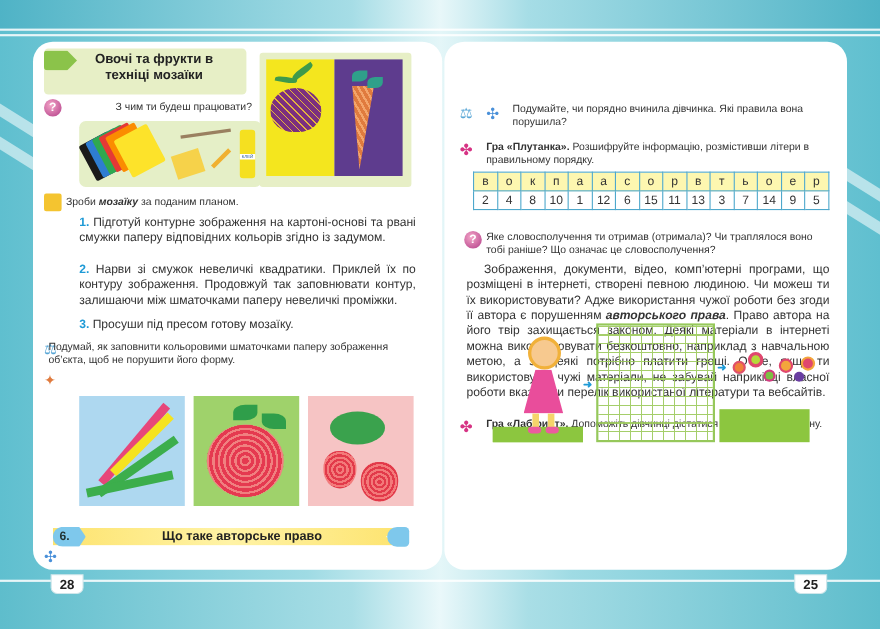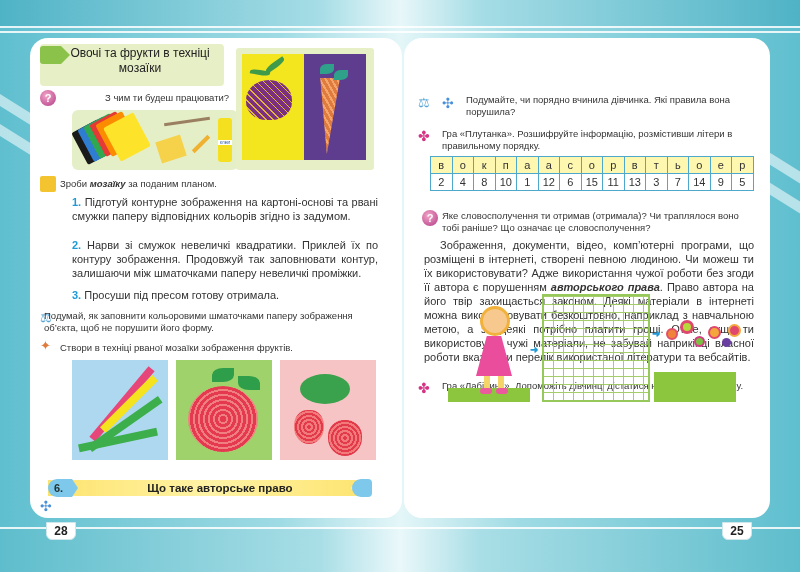--- a/index.html
+++ b/index.html
@@ -30,21 +30,21 @@
     position: absolute; left: 10px; top: 6px; width: 184px; height: 42px;
     background: #e7efc6; border-radius: 4px;
   }
   .title-tab {
     position: absolute; left: 10px; top: 8px; width: 30px; height: 18px;
     background: #8bc34a; clip-path: polygon(0 0, 70% 0, 100% 50%, 70% 100%, 0 100%);
     border-radius: 3px 0 0 3px;
   }
   .title-text {
     position: absolute; left: 40px; top: 8px; width: 140px;
-    font-size: 12px; font-weight: normal; text-align: center; line-height: 15px; color: #222;
+    font-size: 12px; font-weight: bold; text-align: center; line-height: 15px; color: #222;
   }
   .icon-circle {
     position: absolute; width: 16px; height: 16px; border-radius: 50%;
     background: radial-gradient(circle at 40% 35%, #f4a6c8, #b03a86);
     color: #fff; font-size: 11px; font-weight: bold; text-align: center; line-height: 16px;
   }
   .txt { position: absolute; font-size: 9.5px; line-height: 12px; color: #333; }
   .body-txt { position: absolute; font-size: 11px; line-height: 14px; color: #333; text-align: justify; }
   .materials {
     position: absolute; left: 42px; top: 72px; width: 166px; height: 60px;
@@ -92,21 +92,21 @@
       repeating-linear-gradient(0deg, transparent 0 7px, #9cc95a 7px 8px),
       repeating-linear-gradient(90deg, transparent 0 9px, #9cc95a 9px 10px);
     opacity: 0.9;
   }
   .grass { position: absolute; background: #8cc63f; }
   .flower { position: absolute; border-radius: 50%; }
   .girl-dress { position: absolute; background: #e94d9b; clip-path: polygon(30% 0, 70% 0, 100% 100%, 0 100%); }
   .girl-head { position: absolute; border-radius: 50%; background: #f7c98f; border: 3px solid #f1b13a; }
   .arrow { position: absolute; color: #1e9ad6; font-size: 10px; font-weight: bold; }
   .bold-it { font-weight: bold; font-style: italic; }
-  .bold { font-weight: normal; }
+  .bold { font-weight: bold; }
   .puzzle-icon { position: absolute; width: 16px; height: 16px; font-size: 14px; line-height: 16px; }
   .scale-icon { position: absolute; width: 18px; height: 14px; font-size: 13px; color: #5aa7d6; line-height: 14px; }
 </style>
 </head>
 <body>
 
 <div class="top-band"></div>
 <div class="stripe" style="top:26px"></div>
 <div class="stripe" style="top:31px"></div>
 <div class="diag" style="left:-20px; top:120px"></div>
@@ -155,28 +155,27 @@
     <span>Зроби </span><span class="bold-it">мозаїку</span><span> за поданим планом.</span>
   </div>
 
   <div class="body-txt" style="left:42px; top:157px; width:306px;">
     <span class="num">1.</span> <span>Підготуй контурне зображення на картоні-основі та рвані смужки паперу відповідних кольорів згідно із задумом.</span>
   </div>
   <div class="body-txt" style="left:42px; top:200px; width:306px;">
     <span class="num">2.</span> <span>Нарви зі смужок невеличкі квадратики. Приклей їх по контуру зображення. Продовжуй так заповнювати контур, залишаючи між шматочками паперу невеличкі проміжки.</span>
   </div>
   <div class="body-txt" style="left:42px; top:250px; width:306px;">
-    <span class="num">3.</span> <span>Просуши під пресом готову отримала.</span>
+    <span class="num">3.</span> <span>Просуши під пресом готову мозаїку.</span>
   </div>
 
   <div class="scale-icon" style="left:10px; top:273px;">⚖</div>
   <div class="txt" style="left:14px; top:272px; width:312px;">Подумай, як заповнити кольоровими шматочками паперу зображення об’єкта, щоб не порушити його форму.</div>
 
   <div style="position:absolute; left:10px; top:300px; width:16px; height:16px; font-size:13px; line-height:16px; color:#e07b3e">✦</div>
-  <div class="txt" style="left:30px; top:304px; width:312px;">Створи в техніці рваної мозаїки зображення фруктів.</div>
 
   <div class="fruit-img" style="left:42px; background:#aed8f0;">
     <div style="position:absolute; left:4px; top:40px; width:92px; height:8px; background:#e7467a; transform:rotate(-50deg)"></div>
     <div style="position:absolute; left:20px; top:40px; width:74px; height:8px; background:#f5e31f; transform:rotate(-45deg)"></div>
     <div style="position:absolute; left:10px; top:60px; width:86px; height:8px; background:#3cae4c; transform:rotate(-35deg)"></div>
     <div style="position:absolute; left:6px; top:76px; width:80px; height:8px; background:#3cae4c; transform:rotate(-12deg)"></div>
   </div>
   <div class="fruit-img" style="left:146px; background:#9fd26b;">
     <div style="position:absolute; left:12px; top:26px; width:70px; height:66px; border-radius:50%; background:repeating-radial-gradient(circle, #e53950 0 3px, #f08080 3px 5px);"></div>
     <div style="position:absolute; left:36px; top:8px; width:22px; height:14px; border-radius:50% 0; background:#2f9e4a"></div>

